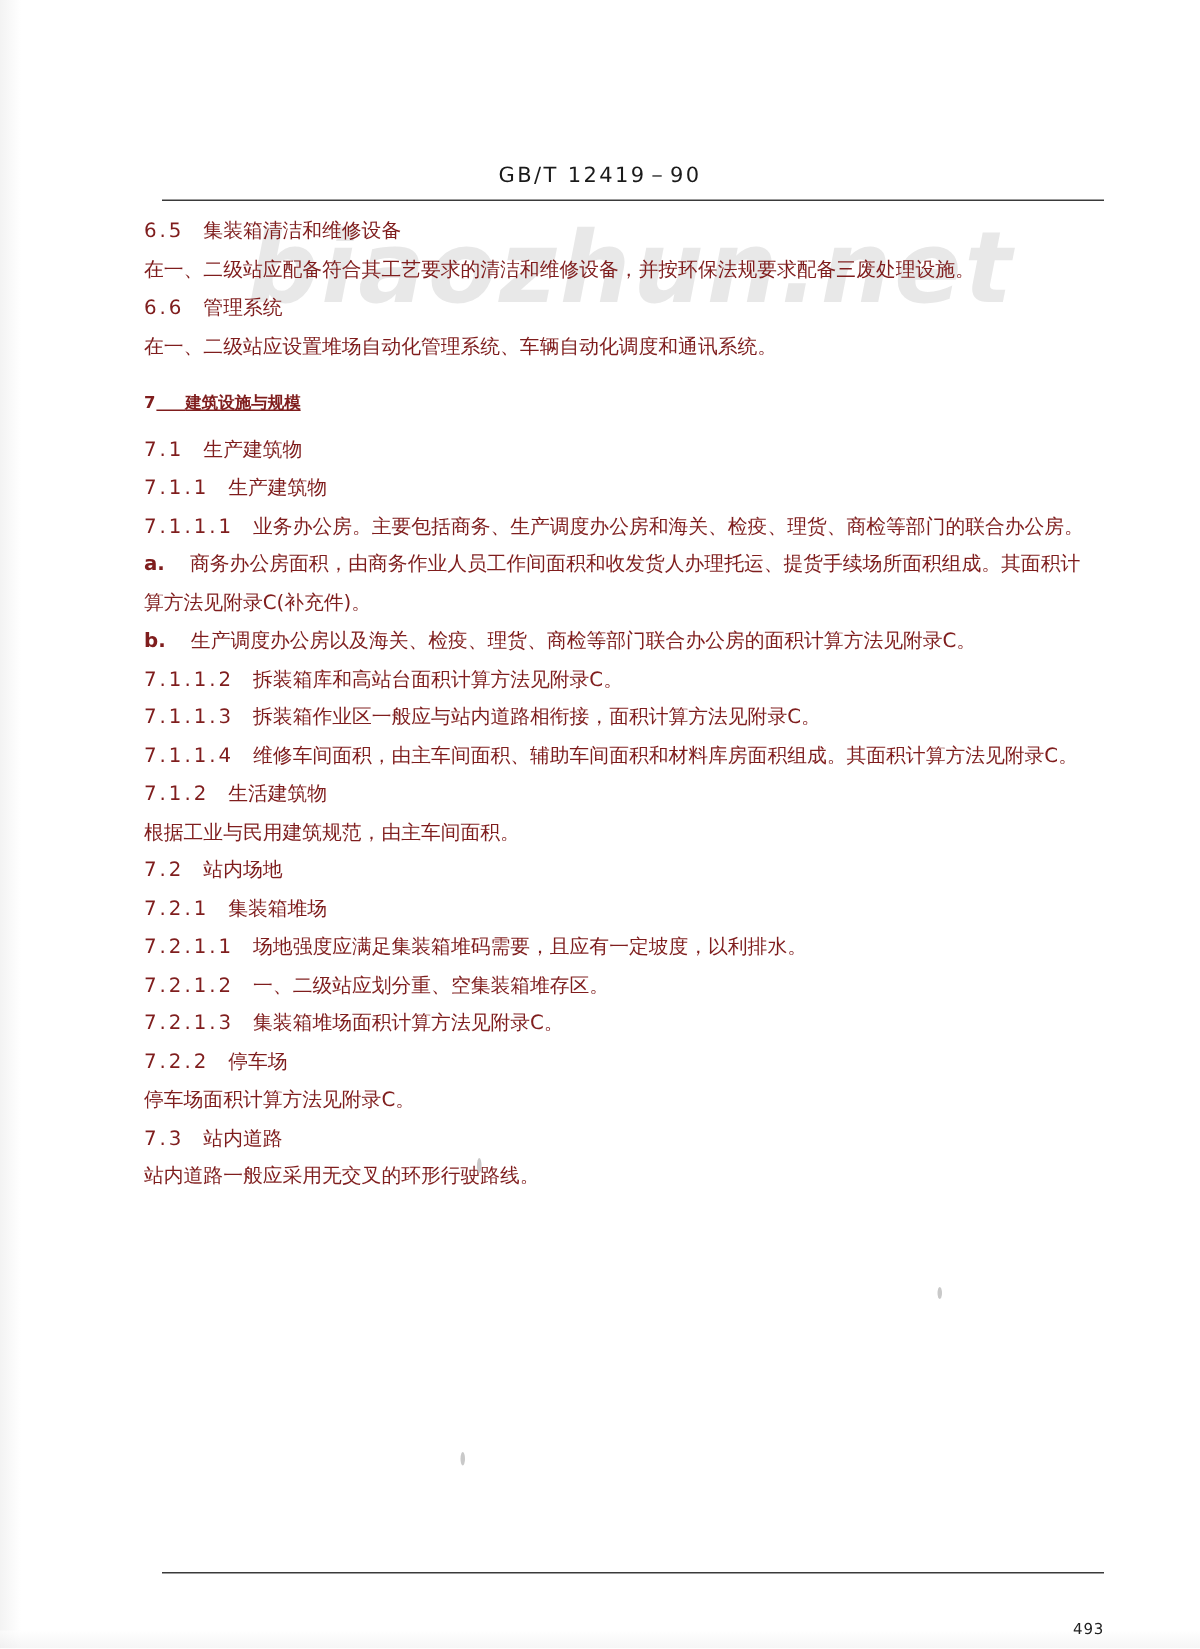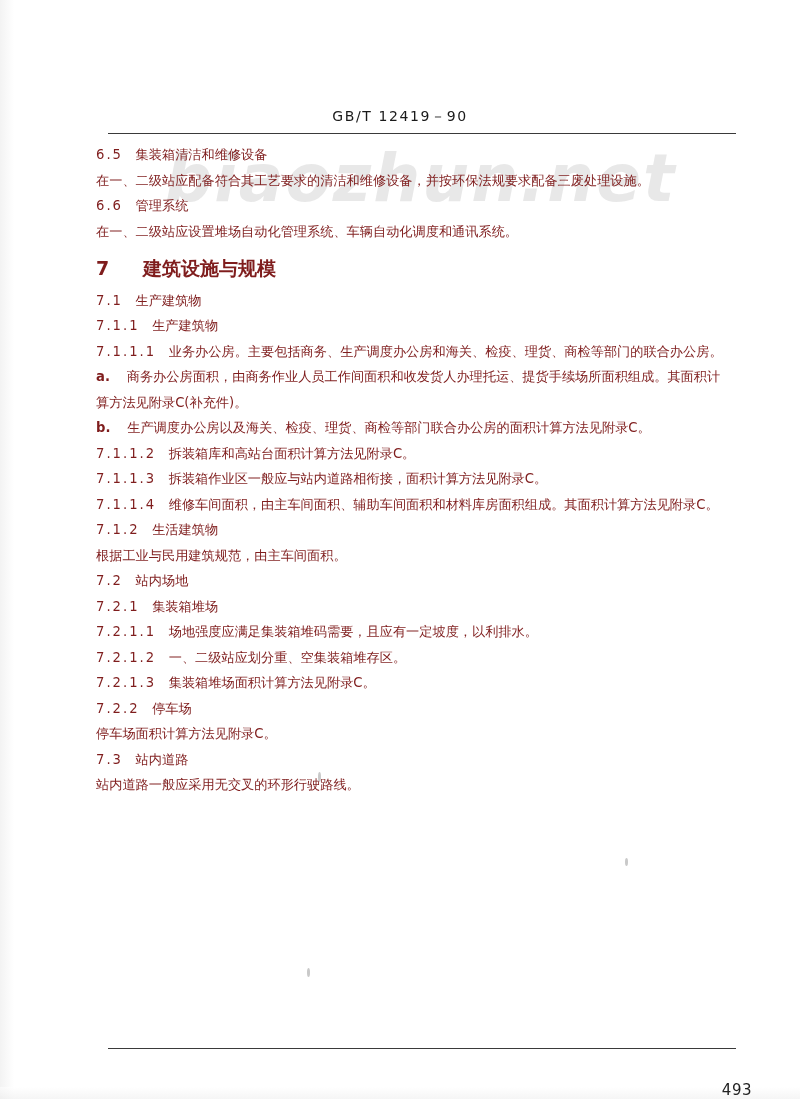--- a/index.html
+++ b/index.html
@@ -75,21 +75,22 @@
   .ind0 { margin-left: 0px; }
   .ind1 { margin-left: 0; }
   .ind2 { }
   .num {
     display: inline-block;
     letter-spacing: .6px;
   }
   .gap-num { letter-spacing: 2px; }
   .sec-title {
     font-weight: bold;
-    font-size: 19px;
+    font-size: 11px;
+    text-decoration: underline;
   }
   .bold-ab {
     font-weight: bold;
   }
   .spacer-sm { height: 6px; }
   .spacer-md { height: 12px; }
   .watermark {
     position: absolute;
     left: 165px;
     top: 140px;
@@ -98,23 +99,23 @@
     font-style: italic;
     color: rgba(150,150,150,0.22);
     letter-spacing: 2px;
     font-family: "DejaVu Sans", "Liberation Sans", sans-serif;
     pointer-events: none;
     user-select: none;
     text-align: center;
   }
   .page-number {
     position: absolute;
-    right: 48px;
+    right: 64px;
     top: 1081px;
-    font-size: 15px;
+    font-size: 10px;
     color: #222;
     letter-spacing: .5px;
   }
   .speck {
     position: absolute;
     background: #c9c9c9;
     border-radius: 50%;
   }
 </style>
 </head>

